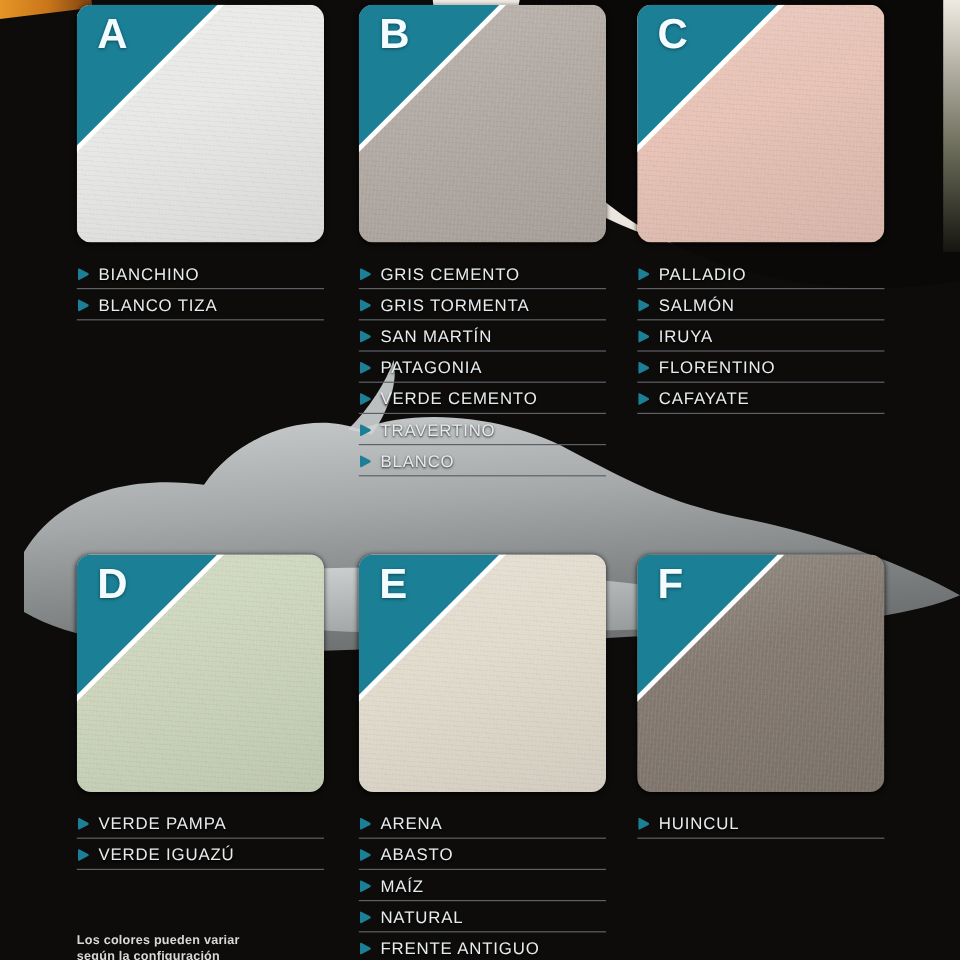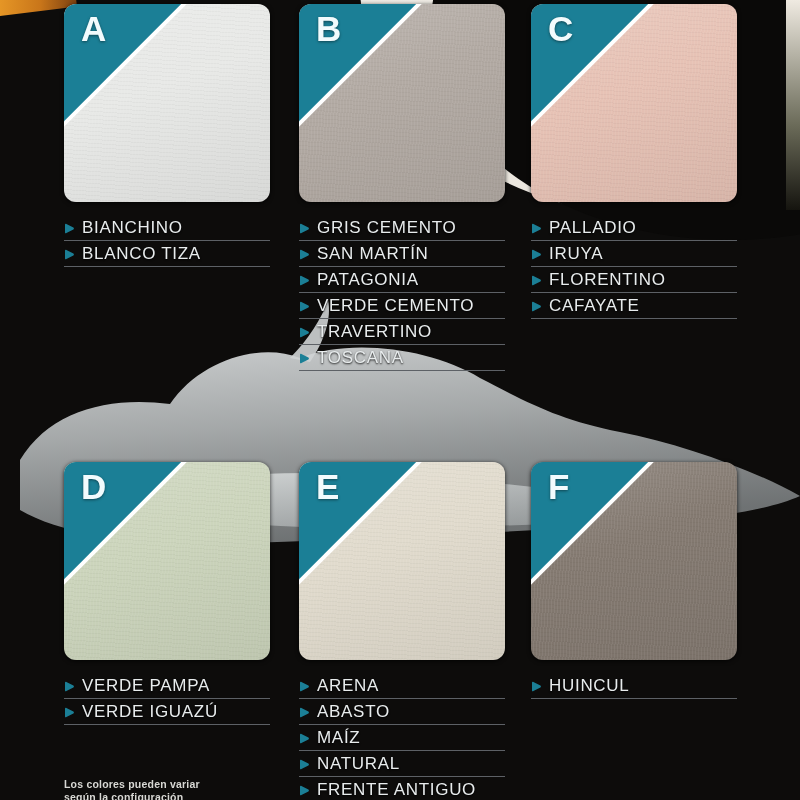--- a/index.html
+++ b/index.html
@@ -155,21 +155,21 @@
     margin-bottom: 1px;
   }
   .bullet {
     width: 11px;
     height: 11px;
     margin-right: 7px;
     flex: 0 0 auto;
   }
   .bullet svg { display: block; }
   .label-text {
-    font-size: 17px;
+    font-size: 14px;
     color: #e8eced;
     letter-spacing: .7px;
     white-space: nowrap;
     text-shadow: 0 1px 2px rgba(0,0,0,.9);
   }
 
   
   .footnote {
     position: absolute;
     left: 64px;
@@ -270,20 +270,28 @@
               </svg>
             </span>
             <span class="label-text">GRIS CEMENTO</span>
           </li>
           <li class="label-row">
             <span class="bullet">
               <svg width="11" height="11" viewBox="0 0 11 11">
                 <path d="M1 1.6 C1 0.7 1.7 0.4 2.4 0.9 L9.4 4.6 C10.1 5 10.1 6 9.4 6.4 L2.4 10.1 C1.7 10.6 1 10.3 1 9.4 Z" fill="#1b7f96"></path>
               </svg>
             </span>
+            <span class="label-text">GRIS TORMENTA</span>
+          </li>
+          <li class="label-row">
+            <span class="bullet">
+              <svg width="11" height="11" viewBox="0 0 11 11">
+                <path d="M1 1.6 C1 0.7 1.7 0.4 2.4 0.9 L9.4 4.6 C10.1 5 10.1 6 9.4 6.4 L2.4 10.1 C1.7 10.6 1 10.3 1 9.4 Z" fill="#1b7f96"></path>
+              </svg>
+            </span>
             <span class="label-text">SAN MARTÍN</span>
           </li>
           <li class="label-row">
             <span class="bullet">
               <svg width="11" height="11" viewBox="0 0 11 11">
                 <path d="M1 1.6 C1 0.7 1.7 0.4 2.4 0.9 L9.4 4.6 C10.1 5 10.1 6 9.4 6.4 L2.4 10.1 C1.7 10.6 1 10.3 1 9.4 Z" fill="#1b7f96"></path>
               </svg>
             </span>
             <span class="label-text">PATAGONIA</span>
           </li>
@@ -302,21 +310,21 @@
               </svg>
             </span>
             <span class="label-text">TRAVERTINO</span>
           </li>
           <li class="label-row">
             <span class="bullet">
               <svg width="11" height="11" viewBox="0 0 11 11">
                 <path d="M1 1.6 C1 0.7 1.7 0.4 2.4 0.9 L9.4 4.6 C10.1 5 10.1 6 9.4 6.4 L2.4 10.1 C1.7 10.6 1 10.3 1 9.4 Z" fill="#1b7f96"></path>
               </svg>
             </span>
-            <span class="label-text">TOSCANA</span>
+            <span class="label-text">BLANCO</span>
           </li>
         </ul>
       </div>
       <div class="column col-c">
         <div class="swatch">
           <div class="swatch-fill" style="background: rgb(231, 194, 181);"></div>
           <div class="swatch-texture"></div>
           <div class="swatch-sheen"></div>
           <div class="corner-tab" style="background: rgb(27, 127, 150);"></div>
           <div class="corner-rule">
@@ -334,20 +342,28 @@
               </svg>
             </span>
             <span class="label-text">PALLADIO</span>
           </li>
           <li class="label-row">
             <span class="bullet">
               <svg width="11" height="11" viewBox="0 0 11 11">
                 <path d="M1 1.6 C1 0.7 1.7 0.4 2.4 0.9 L9.4 4.6 C10.1 5 10.1 6 9.4 6.4 L2.4 10.1 C1.7 10.6 1 10.3 1 9.4 Z" fill="#1b7f96"></path>
               </svg>
             </span>
+            <span class="label-text">SALMÓN</span>
+          </li>
+          <li class="label-row">
+            <span class="bullet">
+              <svg width="11" height="11" viewBox="0 0 11 11">
+                <path d="M1 1.6 C1 0.7 1.7 0.4 2.4 0.9 L9.4 4.6 C10.1 5 10.1 6 9.4 6.4 L2.4 10.1 C1.7 10.6 1 10.3 1 9.4 Z" fill="#1b7f96"></path>
+              </svg>
+            </span>
             <span class="label-text">IRUYA</span>
           </li>
           <li class="label-row">
             <span class="bullet">
               <svg width="11" height="11" viewBox="0 0 11 11">
                 <path d="M1 1.6 C1 0.7 1.7 0.4 2.4 0.9 L9.4 4.6 C10.1 5 10.1 6 9.4 6.4 L2.4 10.1 C1.7 10.6 1 10.3 1 9.4 Z" fill="#1b7f96"></path>
               </svg>
             </span>
             <span class="label-text">FLORENTINO</span>
           </li>

